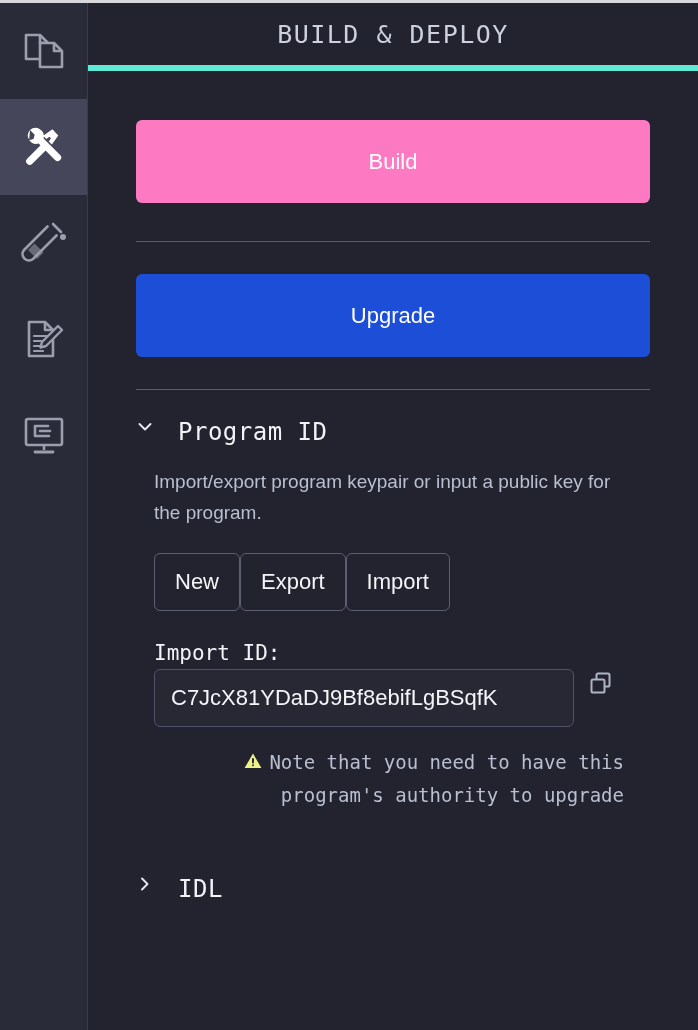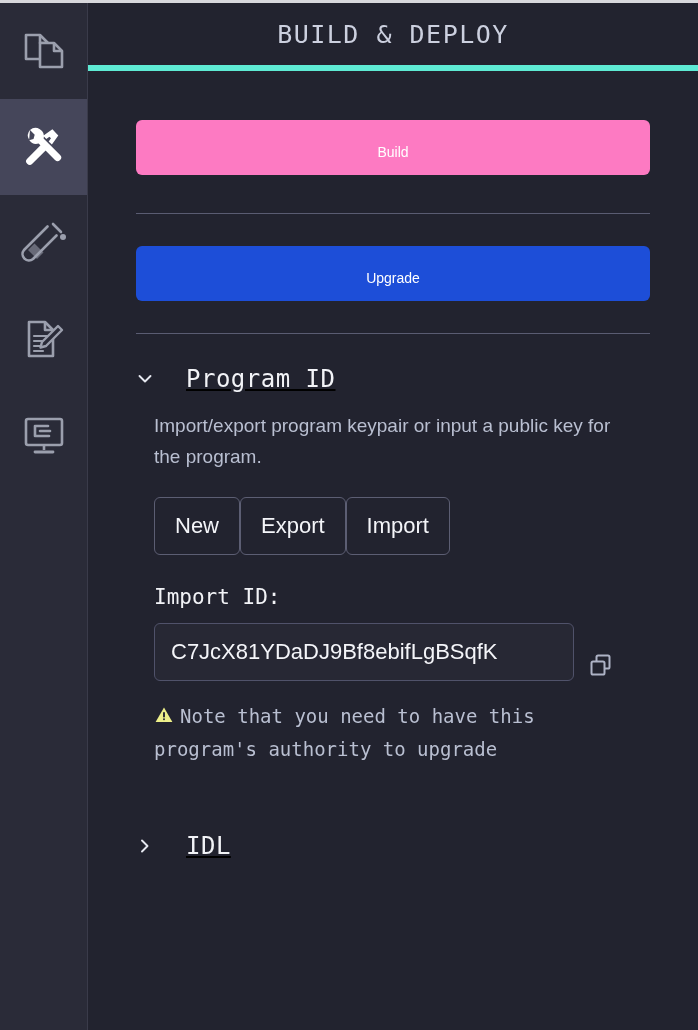--- a/index.html
+++ b/index.html
@@ -91,22 +91,22 @@
     overflow: hidden;
   }
 
   .big-btn {
     display: block;
     width: 100%;
     border: none;
     border-radius: 6px;
     color: #ffffff;
     font-family: "Liberation Sans", sans-serif;
-    font-size: 14px;
-    height: 55px;
+    font-size: 22px;
+    height: 83px;
     line-height: 64px;
     text-align: center;
     cursor: pointer;
     padding: 0;
   }
   .btn-build   { background: #fd7ac2; }
   .btn-upgrade { background: #1d4ed8; }
 
   .spacer-build-top { height: 49px; }
   .hr {
@@ -115,25 +115,24 @@
     border: 0;
     margin: 0;
   }
   .gap-28 { height: 28px; }
   .gap-32 { height: 32px; }
   .gap-38 { height: 38px; }
 
   
   .section-head {
     display: flex;
-    align-items: center;
-    gap: 32px;
+    align-items: flex-start;
+    gap: 24px;
     cursor: pointer;
     height: 34px;
-    text-decoration: underline;
   }
   .chev {
     width: 18px;
     height: 18px;
     display: block;
     flex: none;
   }
   .section-title {
     font-family: "DejaVu Sans Mono", monospace;
     font-size: 24px;
@@ -169,23 +168,23 @@
   }
 
   .field-label {
     font-family: "DejaVu Sans Mono", monospace;
     font-size: 21px;
     color: #f2f3f7;
     margin-top: 30px;
   }
   .input-row {
     display: flex;
-    align-items: flex-end;
+    align-items: flex-start;
     gap: 12px;
-    margin-top: 14px;
+    margin-top: 4px;
   }
   .pid-input {
     width: 420px;
     height: 58px;
     box-sizing: border-box;
     background: #272834;
     border: 1px solid #50526a;
     border-radius: 6px;
     color: #f4f5f9;
     font-family: "Liberation Sans", sans-serif;
@@ -205,20 +204,21 @@
     height: 30px;
   }
 
   .note {
     font-family: "DejaVu Sans Mono", monospace;
     font-size: 19px;
     line-height: 31px;
     color: #b9bfd1;
     margin: 20px 0 0 0;
     max-width: 470px;
+    text-align: right;
   }
   .warn-icon {
     display: inline-block;
     vertical-align: -2px;
     margin-right: 6px;
   }
 </style>
 </head>
 <body>
 

